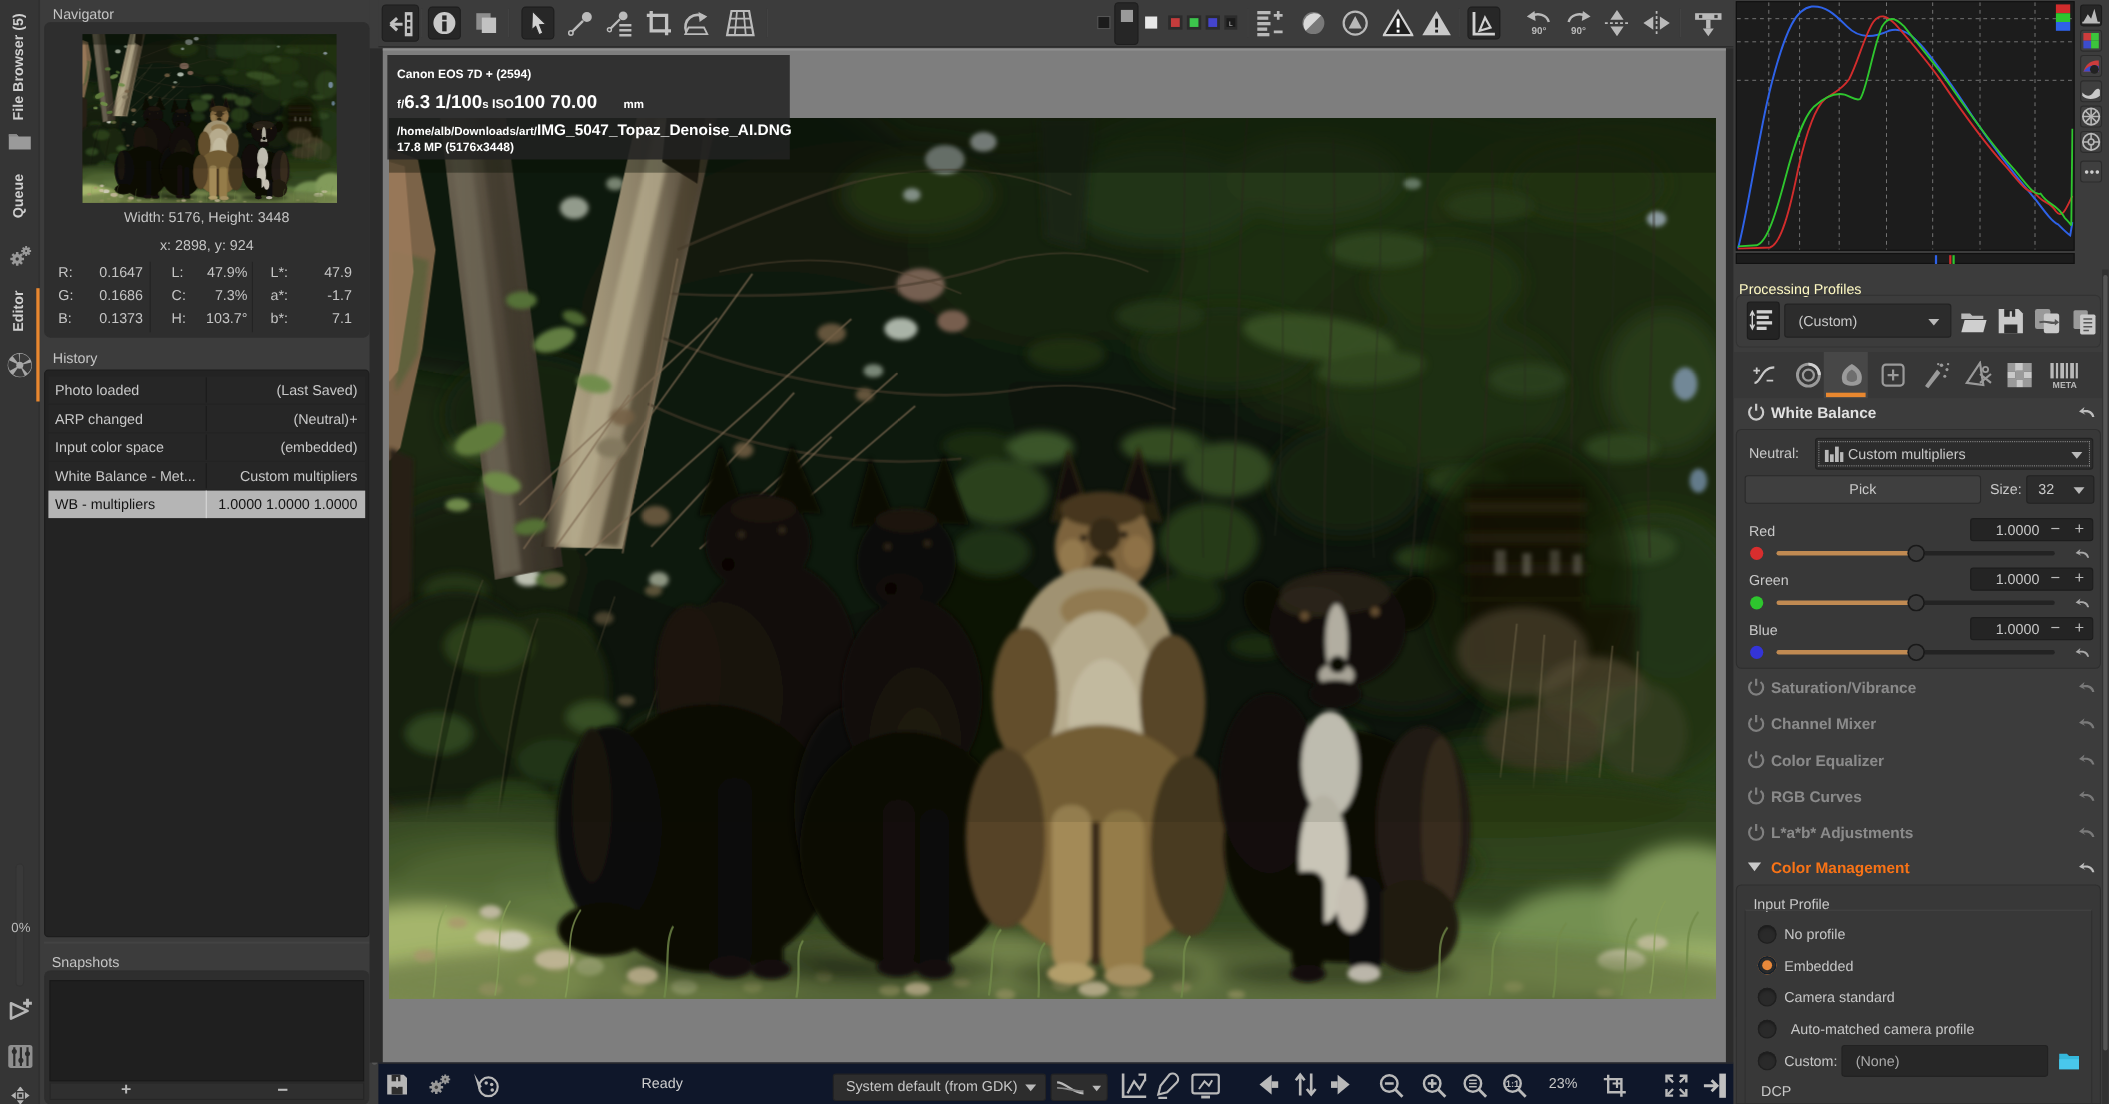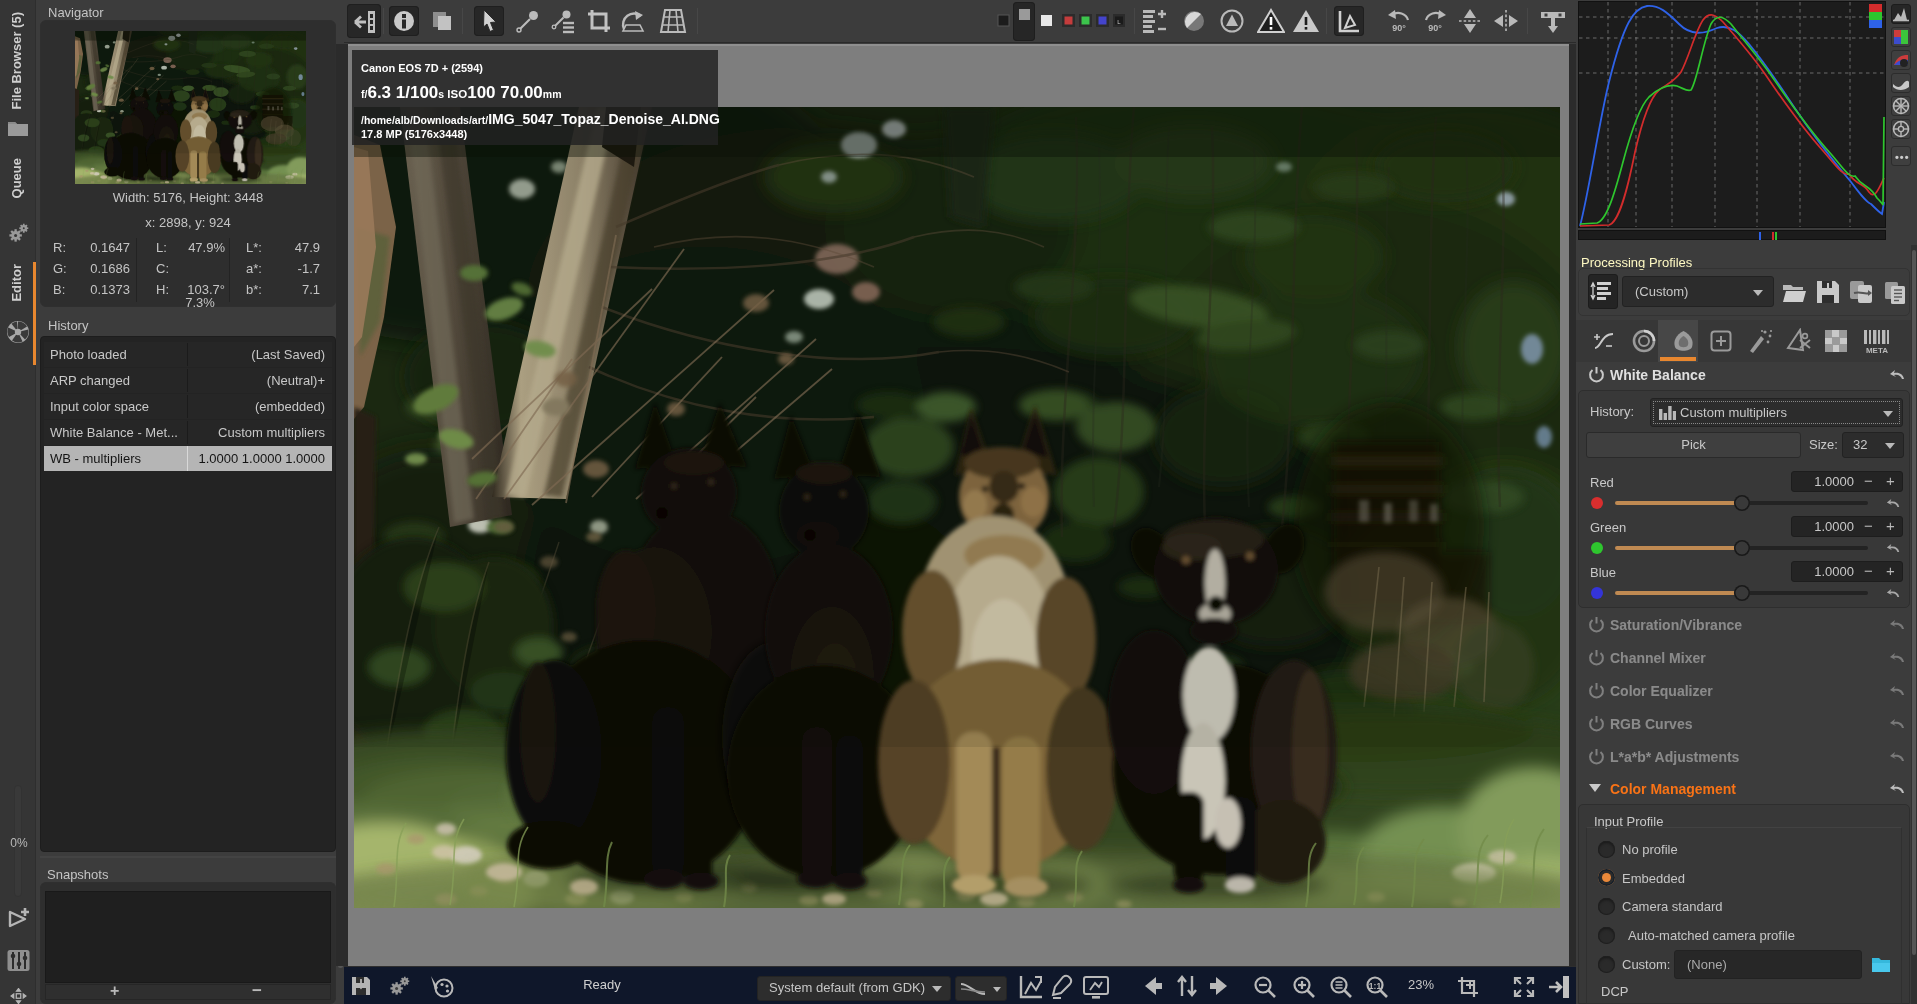--- a/index.html
+++ b/index.html
@@ -599,21 +599,21 @@
     <div class="abs" style="left:13px;top:4px;">R:</div>
       <div class="abs" style="left:40px;top:4px;width:50px;text-align:right;">0.1647</div>
     <div class="abs" style="left:13px;top:25px;">G:</div>
       <div class="abs" style="left:40px;top:25px;width:50px;text-align:right;">0.1686</div>
     <div class="abs" style="left:13px;top:46px;">B:</div>
       <div class="abs" style="left:40px;top:46px;width:50px;text-align:right;">0.1373</div>
     <div class="abs" style="left:96px;top:2px;width:1px;height:64px;background:#232323;"></div>
     <div class="abs" style="left:116px;top:4px;">L:</div>
       <div class="abs" style="left:135px;top:4px;width:50px;text-align:right;">47.9%</div>
     <div class="abs" style="left:116px;top:25px;">C:</div>
-      <div class="abs" style="left:135px;top:25px;width:50px;text-align:center;margin-top:34px;">7.3%</div>
+      <div class="abs" style="left:135px;top:25px;width:50px;text-align:right;">7.3%</div>
     <div class="abs" style="left:116px;top:46px;">H:</div>
       <div class="abs" style="left:135px;top:46px;width:50px;text-align:right;">103.7°</div>
     <div class="abs" style="left:189px;top:2px;width:1px;height:64px;background:#232323;"></div>
     <div class="abs" style="left:206px;top:4px;">L*:</div>
       <div class="abs" style="left:235px;top:4px;width:45px;text-align:right;">47.9</div>
     <div class="abs" style="left:206px;top:25px;">a*:</div>
       <div class="abs" style="left:235px;top:25px;width:45px;text-align:right;">-1.7</div>
     <div class="abs" style="left:206px;top:46px;">b*:</div>
       <div class="abs" style="left:235px;top:46px;width:45px;text-align:right;">7.1</div>
   </div>
@@ -915,21 +915,21 @@
     </svg>
     <svg class="abs" style="left:1203px;top:7px;" width="24" height="26" viewBox="0 0 24 26">
       <rect x="16" y="2" width="6" height="22" fill="#c0c0c0"></rect>
       <path d="M2 13 h11 M9 8 l5 5 l-5 5" stroke="#c0c0c0" stroke-width="2.6" fill="none"></path>
     </svg>
   </div>
 
   <div id="overlay" class="abs">
     <div class="abs" style="left:9px;top:12px;font-size:11px;font-weight:bold;">Canon EOS 7D + (2594)</div>
     <div class="abs" style="left:9px;top:33px;font-weight:bold;font-size:11px;">
-      <span style="font-size:10.5px;">f/</span><span style="font-size:17px;">6.3 1/100</span><span style="font-size:10.5px;">s</span><span style="font-size:11.5px;">&nbsp;ISO</span><span style="font-size:17px;">100&nbsp;70.00</span><span style="font-size:10.5px;">mm</span>
+      <span style="font-size:10.5px;">f/</span><span style="font-size:17px;">6.3 1/100</span><span style="font-size:10.5px;">s</span><span style="font-size:11.5px;">&nbsp;ISO</span><span style="font-size:17px;">100&nbsp;70.00</span><span style="font-size:10.5px;padding-left:24px;">mm</span>
     </div>
     <div class="abs" style="left:9px;top:60px;font-weight:bold;"><span style="font-size:10.5px;">/home/alb/Downloads/art/</span><span style="font-size:14px;">IMG_5047_Topaz_Denoise_AI.DNG</span></div>
     <div class="abs" style="left:9px;top:78px;font-size:11px;font-weight:bold;">17.8 MP (5176x3448)</div>
   </div>
 
   <div id="rpanel" class="abs">
 
     <div class="abs" style="left:2px;top:1px;width:308px;height:227px;background:#1c1c1c;border:1px solid #111;">
       <svg width="306" height="225" viewBox="0 0 306 225">
         <g stroke="#8a8a8a" stroke-width="0.9" stroke-dasharray="3.5 3.5" opacity="0.8">
@@ -1120,21 +1120,21 @@
 
     <div class="abs toolhead" style="left:34px;top:367px;">White Balance</div>
     <svg class="abs" style="left:12px;top:366px;" width="17" height="17" viewBox="0 0 17 17">
       <path d="M4.5 4 A6.4 6.4 0 1 0 12.5 4" stroke="#c9c9c9" stroke-width="2" fill="none"></path>
       <line x1="8.5" y1="1" x2="8.5" y2="7.5" stroke="#c9c9c9" stroke-width="2"></line>
     </svg>
     <svg class="abs" style="left:313px;top:369px;" width="17" height="12" viewBox="0 0 17 12">
       <path d="M15 10 C14 5 10 3 5 4 L6 1 L1 5 L7 8 L5 6 C9 5 12 7 13 10 Z" fill="#bdbdbd"></path>
     </svg>
     <div class="abs" style="left:2px;top:390px;width:332px;height:218px;background:#383838;border:1px solid #2e2e2e;border-radius:5px;"></div>
-    <div class="abs" style="left:14px;top:404px;font-size:13px;">History:</div>
+    <div class="abs" style="left:14px;top:404px;font-size:13px;">Neutral:</div>
     <div class="combo" style="left:74px;top:398px;width:253px;height:29px;outline:1px dotted #888;outline-offset:-4px;">
       <svg class="abs" style="left:7px;top:6px;" width="18" height="16" viewBox="0 0 18 16">
           <g fill="#b9b9b9">
             <rect x="1" y="4" width="3.4" height="11"></rect>
             <rect x="5.6" y="8" width="3.4" height="7"></rect>
             <rect x="10.2" y="1" width="3.4" height="14"></rect>
             <rect x="14.8" y="6" width="3.2" height="9"></rect>
           </g>
         </svg>
       <div class="abs" style="left:29px;top:6px;">Custom multipliers</div>

